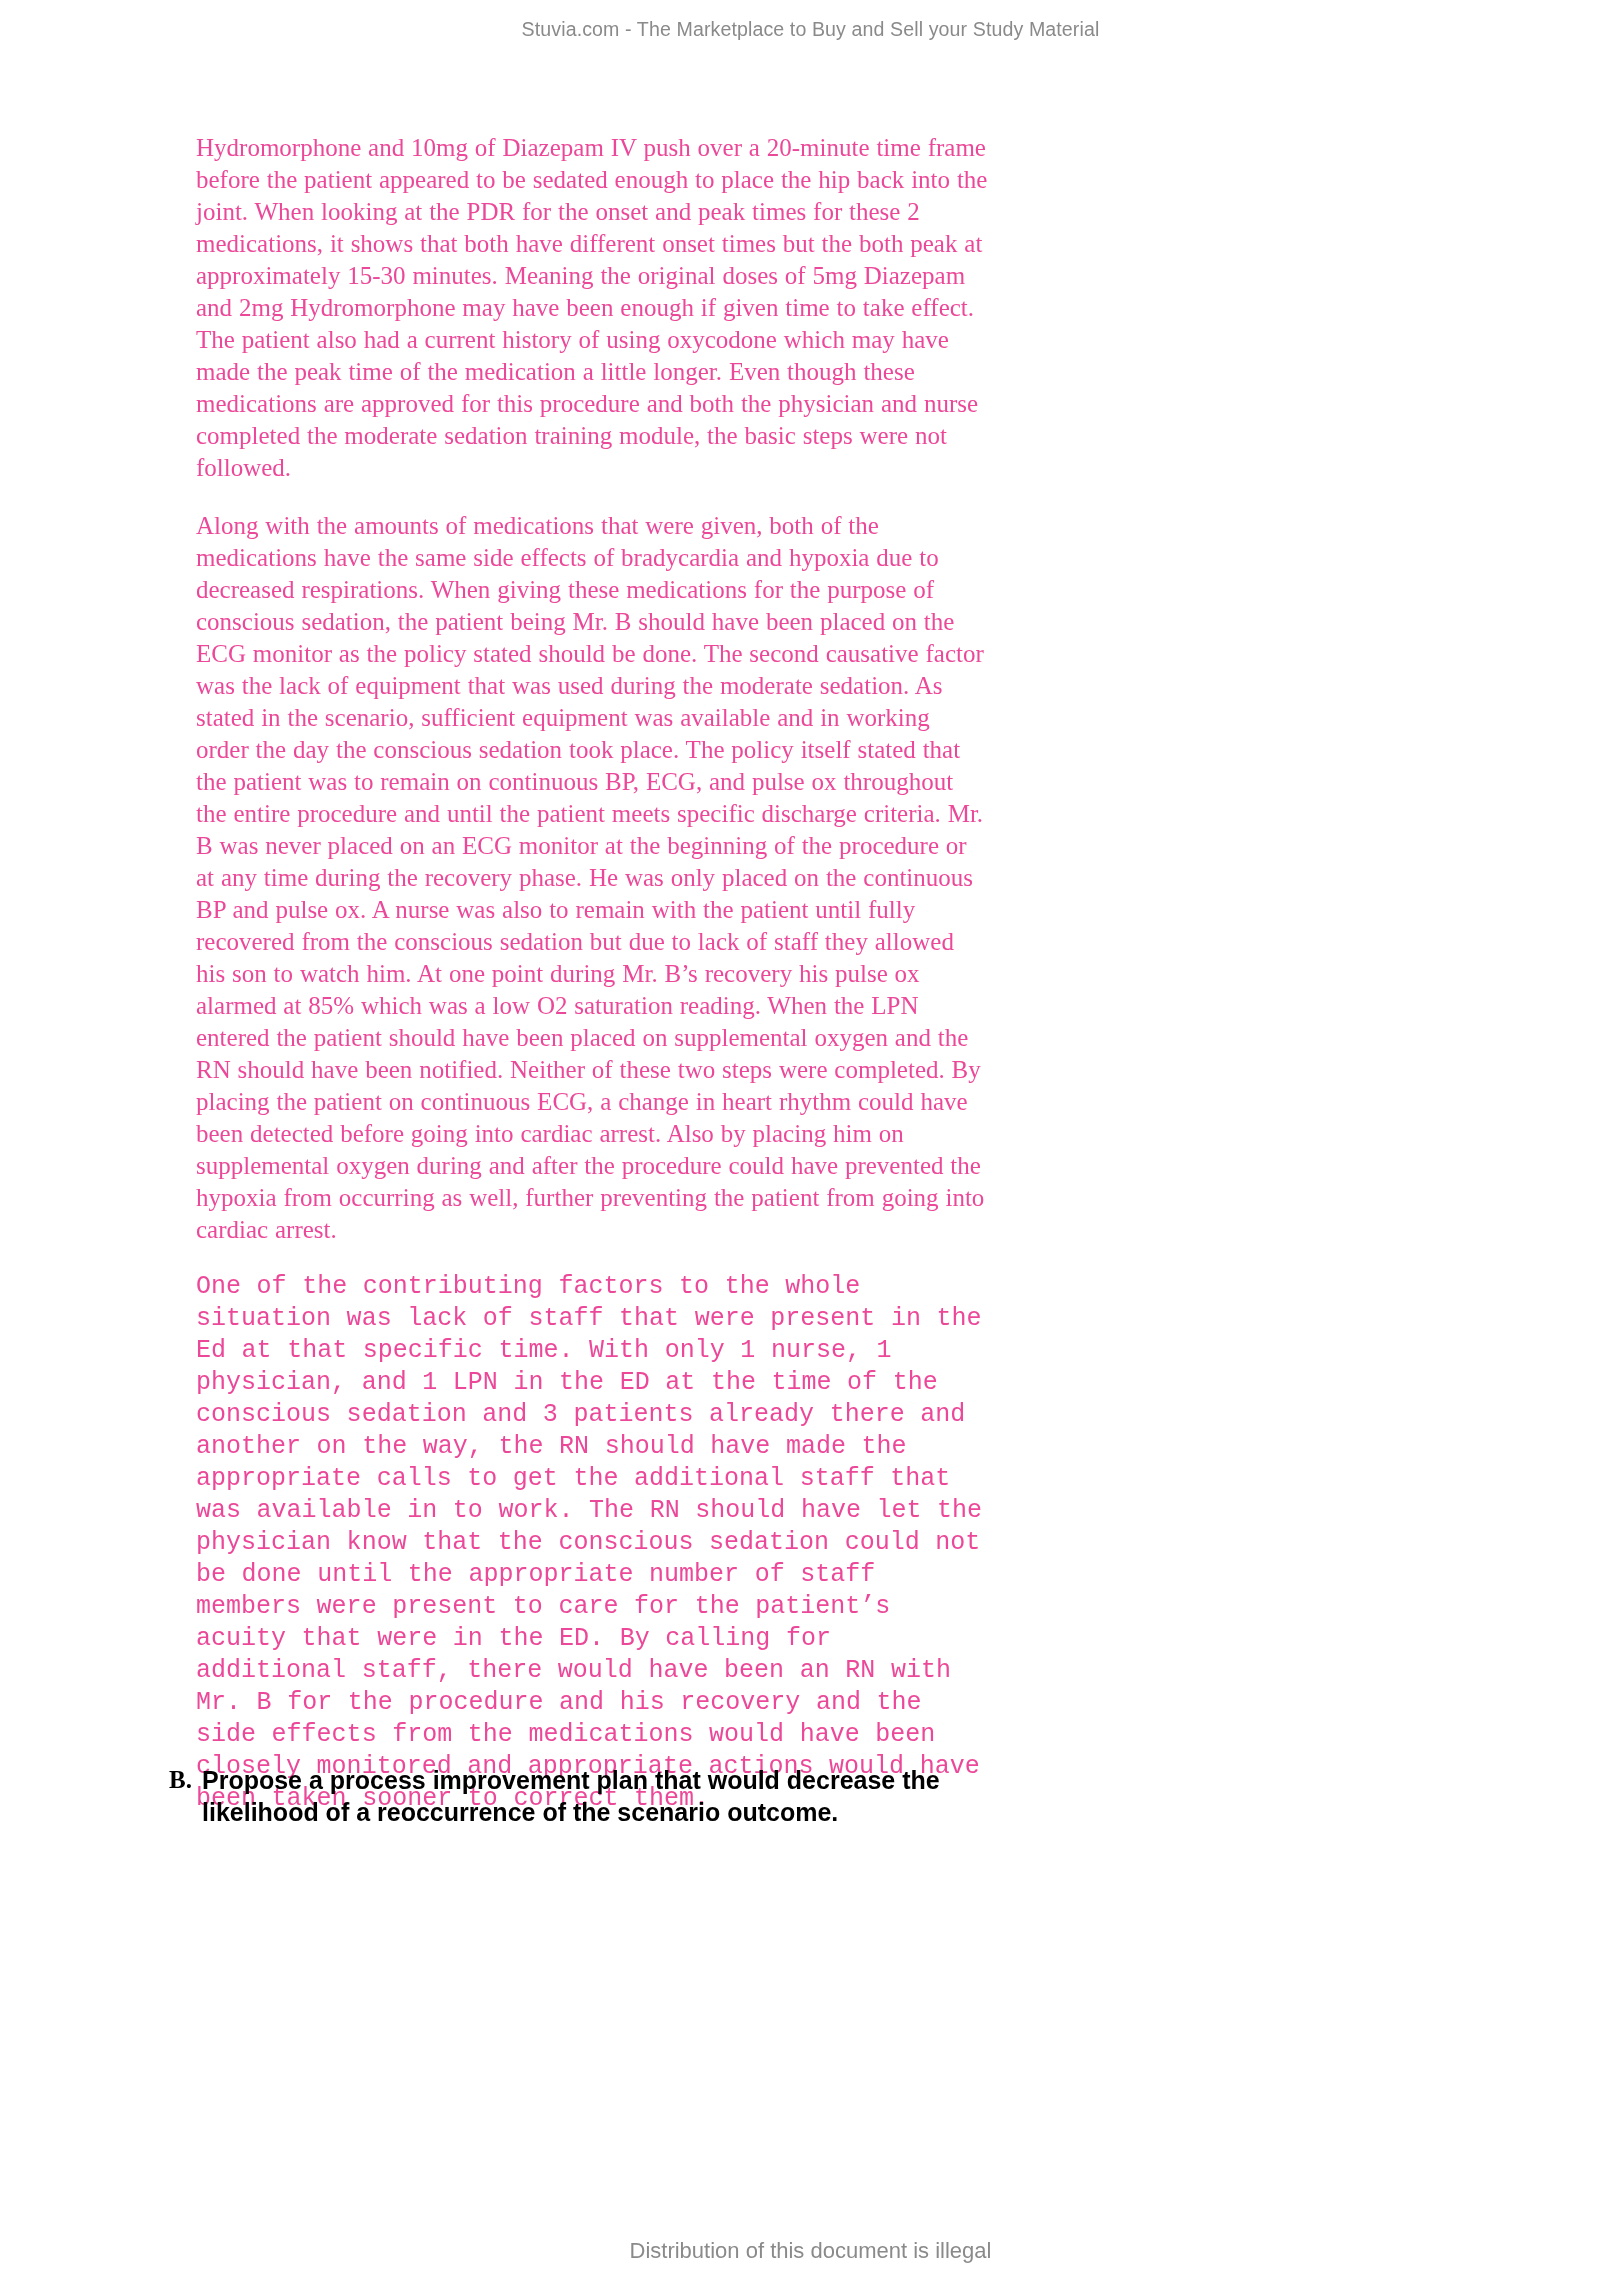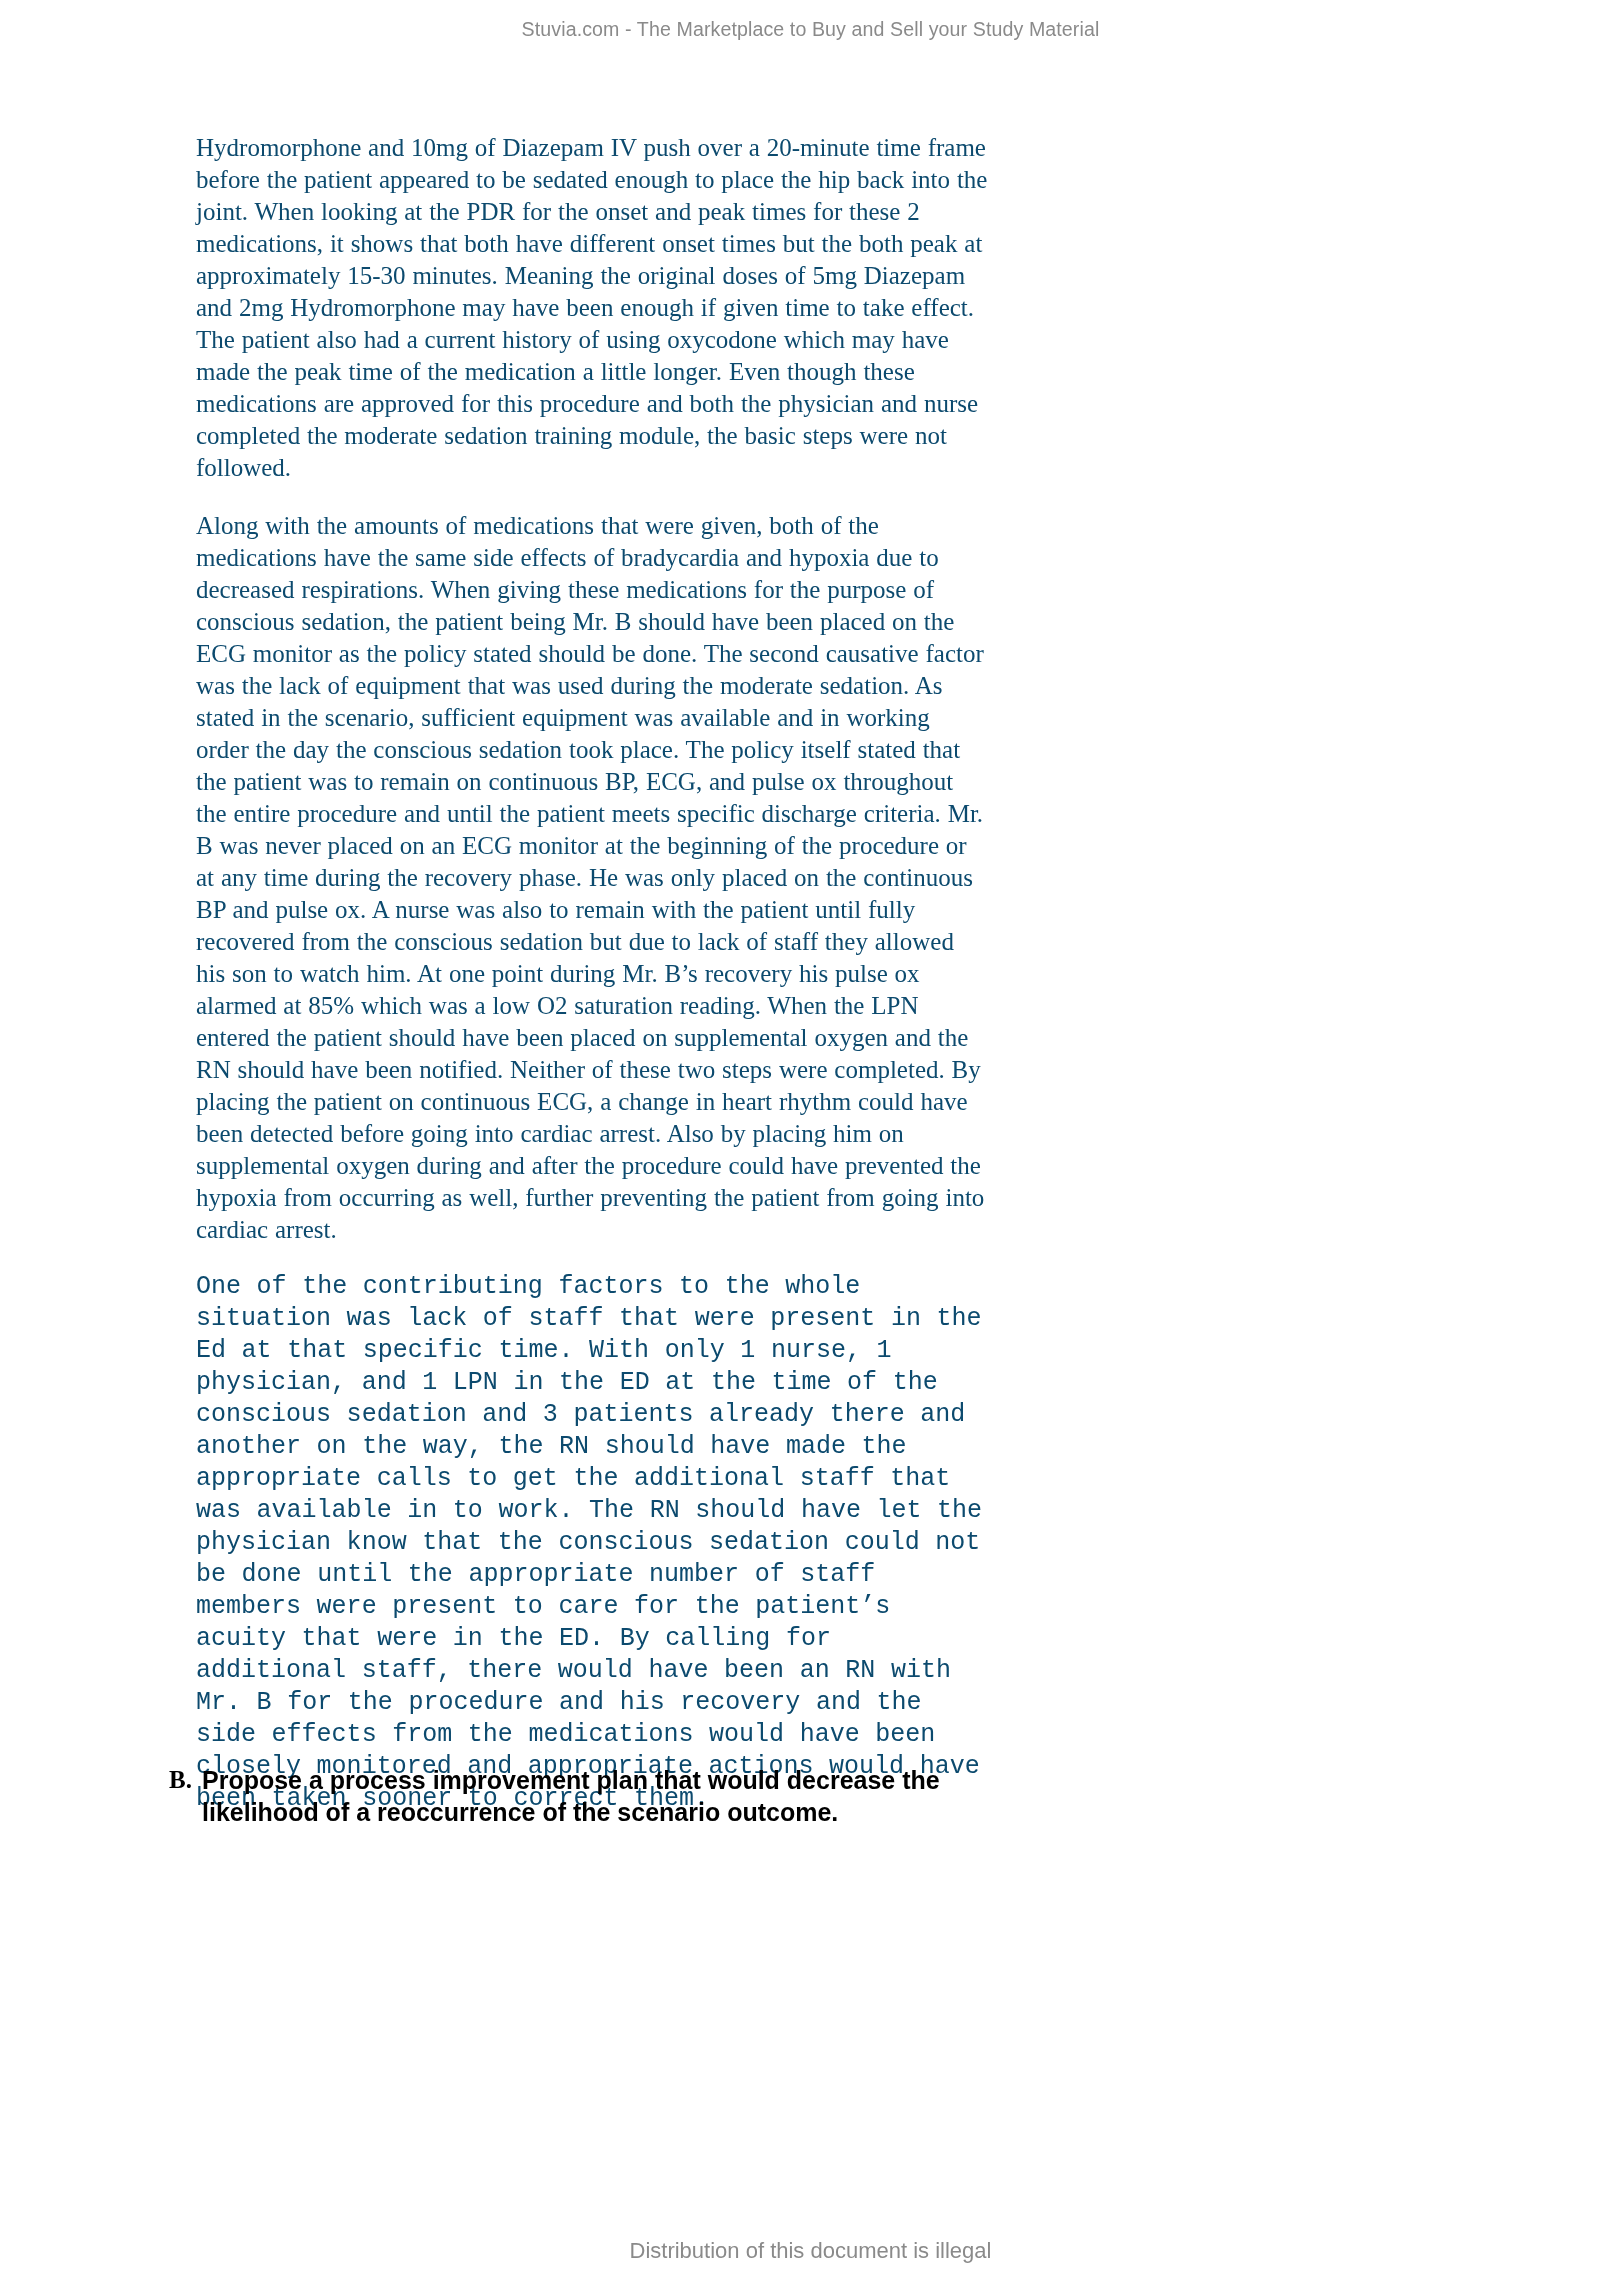--- a/index.html
+++ b/index.html
@@ -32,21 +32,21 @@
     position: absolute;
     left: 196px;
     top: 132px;
     width: 792px;
   }
   p.body-para {
     margin: 0 0 25.5px 0;
     font-family: "Liberation Serif", "DejaVu Serif", serif;
     font-size: 25px;
     line-height: 32px;
-    color: #0c4a6e;
+    color: #ec4899;
     text-align: left;
     word-spacing: 0.6px;
     hyphens: none;
   }
   p.body-para:last-of-type {
     margin-bottom: 0;
     font-family: Liberation Mono, monospace;
   }
   .lettered-section {
     position: absolute;

